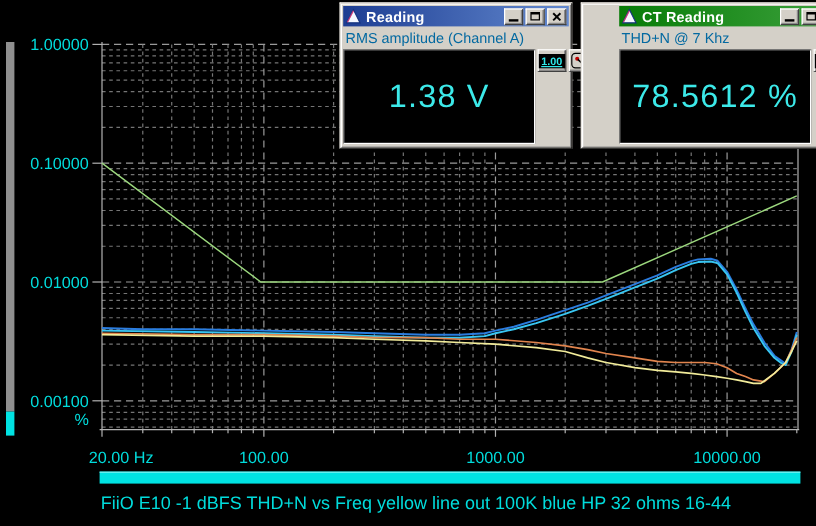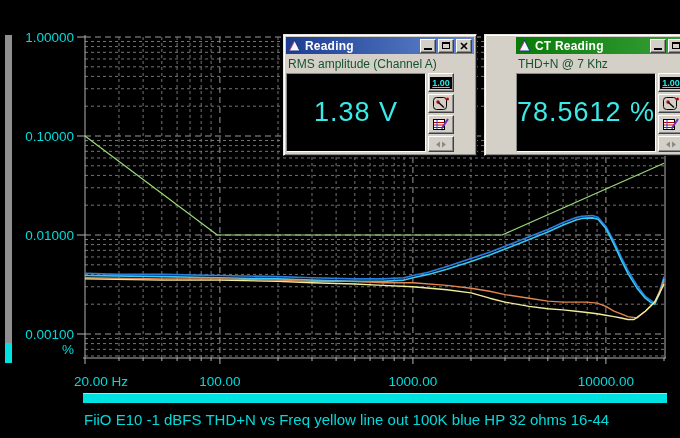--- a/index.html
+++ b/index.html
@@ -14,37 +14,37 @@
   
   .vscroll{position:absolute;left:5px;top:35px;width:7px;height:328px;background:transparent;}
   .vscroll .track{position:absolute;left:0;top:0;width:7px;height:308px;background:#8f8f8f;}
   .vscroll .thumb{position:absolute;left:0;top:308px;width:7px;height:20px;background:#00e2e2;}
   .hscroll{position:absolute;left:83px;top:393px;width:584px;height:9px;background:#00e2e2;
            border-top:1px solid #7df2f2;}
 
   
   .win{position:absolute;width:192px;height:120px;background:#d4d0c8;z-index:10;
        border:1px solid;border-color:#e8e5e0 #161616 #161616 #e8e5e0;
-       box-shadow:inset 1px 1px 0 #ffffff,inset -1px -1px 0 #8a8a8a;margin-top:32px;}
+       box-shadow:inset 1px 1px 0 #ffffff,inset -1px -1px 0 #8a8a8a;}
   .tbar{height:17px;margin:2px 2px 0;display:flex;align-items:center;padding:0 2px;gap:2px;}
   .ttext{flex:1;color:#fff;font-size:12px;font-weight:bold;margin-left:2px;white-space:nowrap;
          overflow:hidden;letter-spacing:.2px;}
   .ticon{flex:0 0 auto;display:block;}
   .tbtn{width:16px;height:14px;background:#d4d0c8;flex:0 0 auto;
         border:1px solid;border-color:#fff #404040 #404040 #fff;
         box-shadow:inset -1px -1px 0 #8a8a8a;display:flex;align-items:center;justify-content:center;
         padding:0;box-sizing:border-box;}
   .gmin{width:8px;height:2px;background:#000;margin-top:7px;}
   .gmax{width:8px;height:7px;border:1px solid #000;border-top-width:2px;box-sizing:border-box;}
-  .subtitle{font-size:12px;color:#14532d;padding:3px 2px 2px 4px;white-space:nowrap;overflow:hidden;}
+  .subtitle{font-size:12px;color:#0369a1;padding:3px 2px 2px 4px;white-space:nowrap;overflow:hidden;}
   .content{display:flex;margin:0 2px 2px;gap:2px;height:79px;}
   .lcd{flex:1;background:#000;border:1px solid;border-color:#8a8a8a #fff #fff #8a8a8a;
        display:flex;align-items:center;justify-content:center;overflow:hidden;text-decoration:underline;}
   .lcdval{color:#3ce9e9;font-size:27px;letter-spacing:1px;white-space:nowrap;}
-  .btncol{width:46px;display:flex;flex-direction:column;gap:2px;flex:0 0 auto;}
+  .btncol{width:26px;display:flex;flex-direction:row;gap:2px;flex:0 0 auto;}
   .sbtn{width:26px;height:19px;background:#d4d0c8;border:1px solid;border-color:#fff #404040 #404040 #fff;
         box-shadow:inset -1px -1px 0 #8a8a8a;display:flex;align-items:center;justify-content:center;
         padding:0;box-sizing:border-box;}
   .sbtn.last{height:16px;}
   .rangebox{background:#000;color:#2fe9e9;font-size:9px;font-weight:bold;line-height:11px;
             padding:1px 2px 0;text-decoration:underline;}
 </style>
 </head>
 <body>
 

